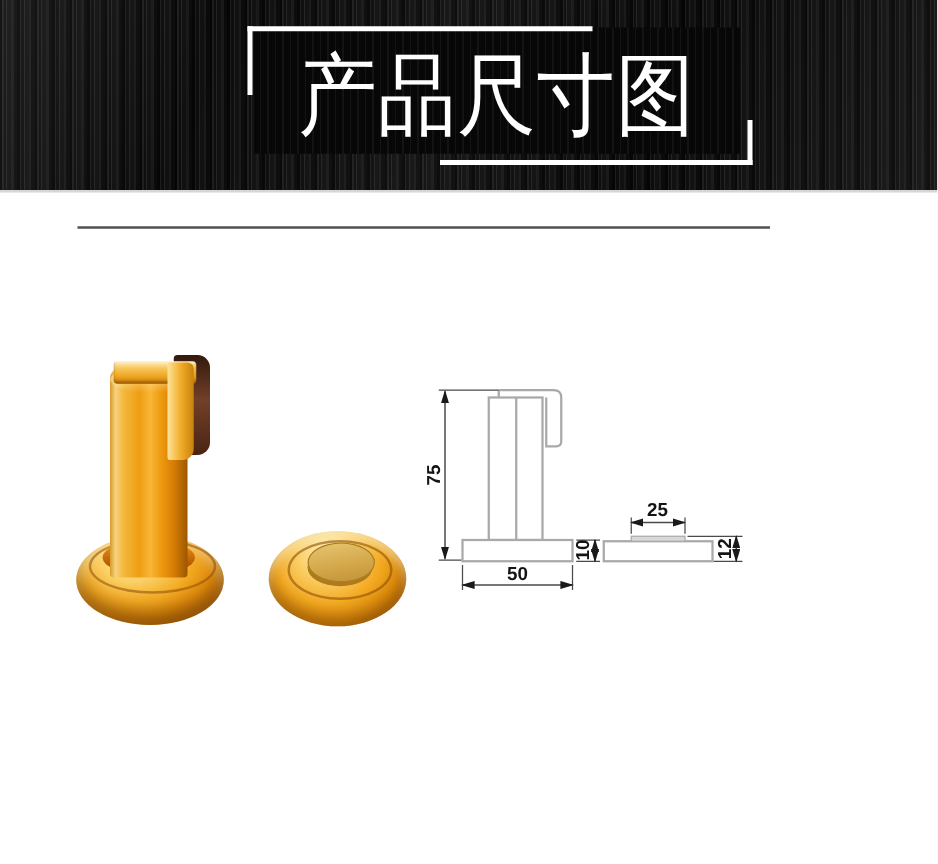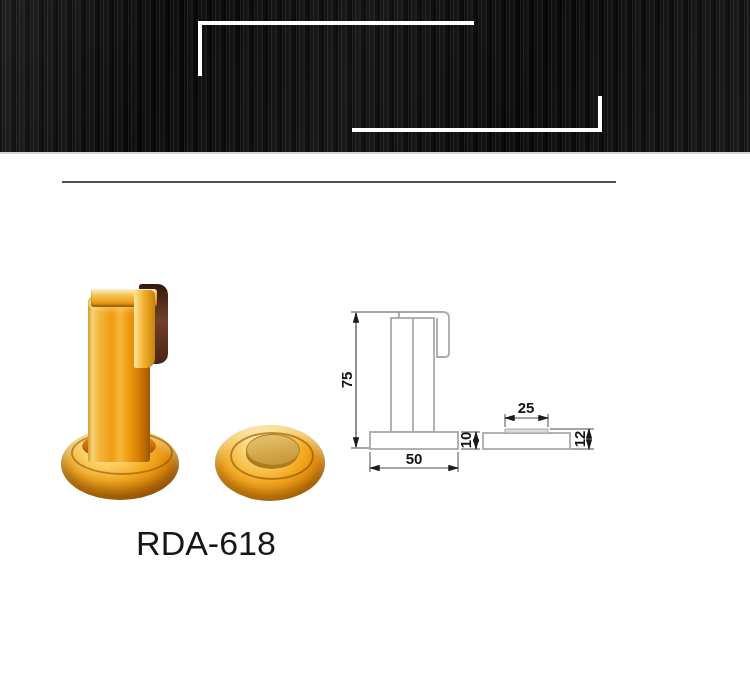--- a/index.html
+++ b/index.html
@@ -125,20 +125,23 @@
     font-family:"Liberation Sans",sans-serif;font-size:15px;font-weight:bold;
     fill:#141414;text-anchor:middle;
   }
 </style>
 </head>
 <body>
 
 <div class="page">
 
   <div class="banner">
+    <div class="title-box">
+      <div class="title-text">产品尺寸图</div>
+    </div>
     <div class="bracket-tl"></div>
     <div class="bracket-br"></div>
   </div>
 
   <div class="divider"></div>
 
   <div class="stopper-photo">
     <div class="rubber-pad"></div>
     <div class="stopper-base"></div>
     <div class="stopper-base-ring"></div>
@@ -150,21 +153,20 @@
     <div class="bracket-v"></div>
   </div>
 
   <div class="plate-photo">
     <div class="plate-disc"></div>
     <div class="plate-groove"></div>
     <div class="plate-disc-side"></div>
     <div class="plate-disc-top"></div>
   </div>
 
-  <div class="model-label">RDA-618</div>
 
   <svg class="drawing" viewBox="330 295 300 190">
     <defs>
       <marker id="arr" viewBox="0 0 10 6" refX="9" refY="3" markerWidth="9" markerHeight="5.4" orient="auto-start-reverse">
         <path d="M0,0 L10,3 L0,6 Z" fill="#1a1a1a"></path>
       </marker>
     </defs>
 
     <g>
       <path class="obj" d="M399,318 V313 Q399,312 400,312 H443 Q449,312 449,318 V353 Q449,357 445,357 H437 V318"></path>

